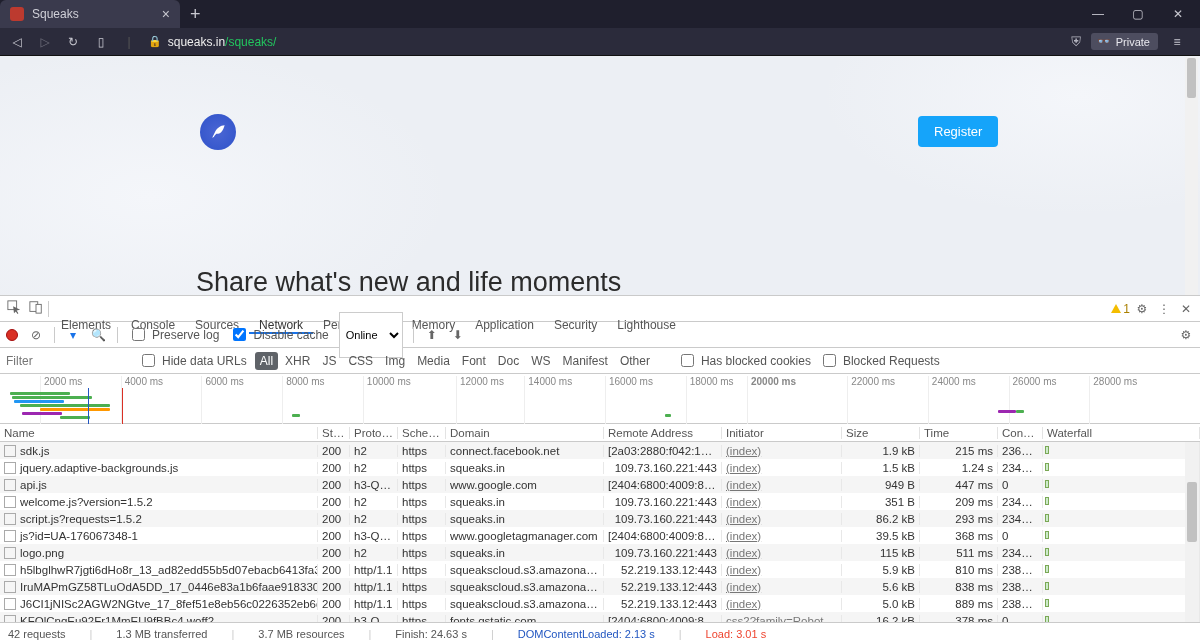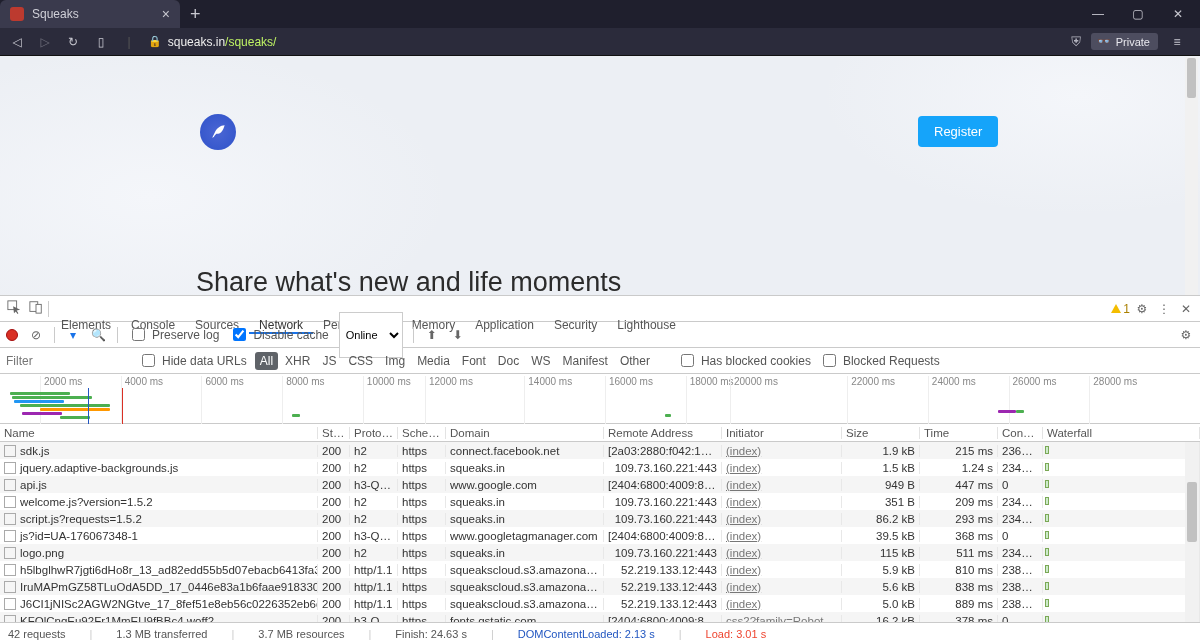--- a/index.html
+++ b/index.html
@@ -73,21 +73,21 @@
   .urlbox {
     flex: 1;
     background: var(--chrome-dark);
     display: flex;
     align-items: center;
     font-size: 12px;
     gap: 6px;
   }
   .urlbox .lock { font-size: 11px; color: #9e9ea8; }
   .urlbox .host { color: #eee; }
-  .urlbox .path { color: #bef264; }
+  .urlbox .path { color: #22c55e; }
   .right-chrome { display: flex; align-items: center; gap: 10px; padding-right: 6px; }
   .private-badge {
     background: #4d4d5f;
     color: #e8e8ee;
     border-radius: 3px;
     padding: 2px 8px 2px 6px;
     font-size: 11px;
     display: flex;
     align-items: center;
     gap: 5px;
@@ -515,25 +515,25 @@
     </label>
   </div>
 
   <div class="dt-overview">
     <div id="ticks">
         <div class="tick" style="left: 40px;">2000 ms</div>
         <div class="tick" style="left: 120.714px;">4000 ms</div>
         <div class="tick" style="left: 201.429px;">6000 ms</div>
         <div class="tick" style="left: 282.143px;">8000 ms</div>
         <div class="tick" style="left: 362.857px;">10000 ms</div>
-        <div class="tick" style="left: 425px;">12000 ms</div>
+        <div class="tick" style="left: 456px;">12000 ms</div>
         <div class="tick" style="left: 524.286px;">14000 ms</div>
         <div class="tick" style="left: 605px;">16000 ms</div>
         <div class="tick" style="left: 685.714px;">18000 ms</div>
-        <div class="tick" style="left: 730px;">20000 ms</div>
+        <div class="tick" style="left: 747px; font-weight: bold;">20000 ms</div>
         <div class="tick" style="left: 847.143px;">22000 ms</div>
         <div class="tick" style="left: 927.857px;">24000 ms</div>
         <div class="tick" style="left: 1008.57px;">26000 ms</div>
         <div class="tick" style="left: 1089.29px;">28000 ms</div>
       </div>
 
     <div class="ov-bar" style="left:10px;top:18px;width:60px;background:#4caf50"></div>
     <div class="ov-bar" style="left:12px;top:22px;width:80px;background:#4caf50"></div>
     <div class="ov-bar" style="left:14px;top:26px;width:50px;background:#2196f3"></div>
     <div class="ov-bar" style="left:20px;top:30px;width:90px;background:#4caf50"></div>

